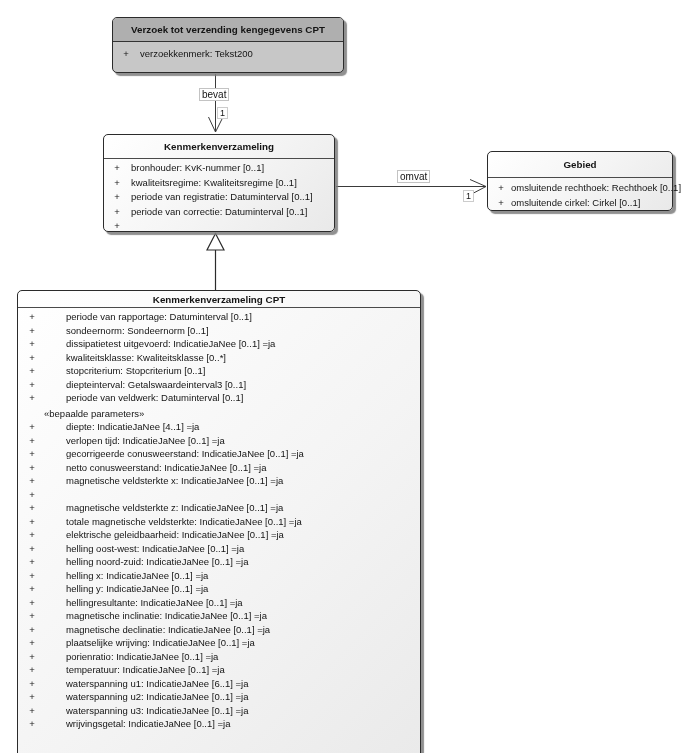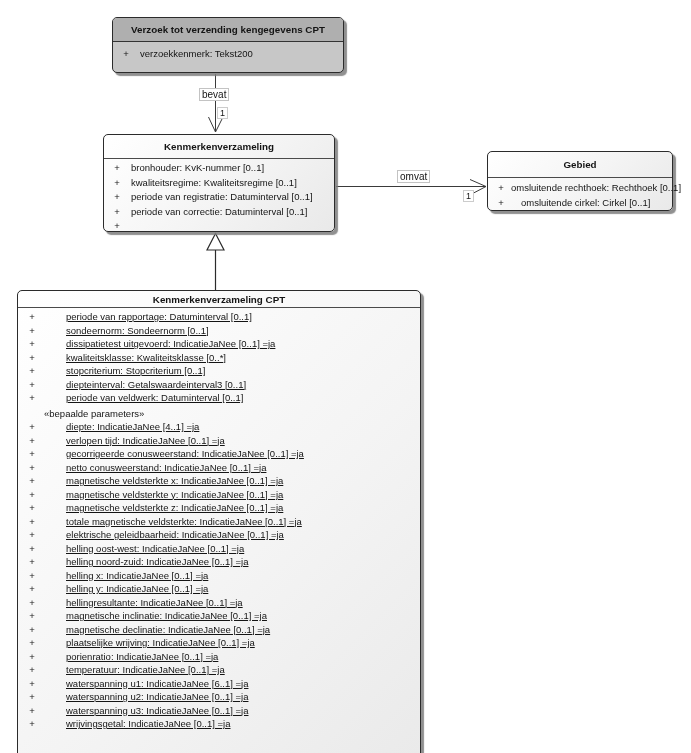--- a/index.html
+++ b/index.html
@@ -25,21 +25,21 @@
   .gray-box { background:#c7c7c7; }
   .gray-box .uml-title { background:#afafaf; border-bottom-color:#333333; }
 
   .attr-body { padding-top:2px; }
   .row { display:flex; line-height:14.5px; padding-left:7px; white-space:nowrap; }
   .vis { width:12px; text-align:center; flex:0 0 auto; }
   .txt { margin-left:8px; }
 
   
   .cpt .row { line-height:13.5px; padding-left:8px; }
-  .cpt .txt { margin-left:28px;text-decoration:underline; }
+  .cpt .txt { margin-left:28px; }
   .stereotype-row {
     line-height:13.5px; padding-left:26px; margin-top:2px; white-space:nowrap;
   }
 
   .edge-label {
     position:absolute; z-index:3; background:#ffffff;
     border:1px solid #c3c3c3; padding:0 2px; font-size:10px; line-height:11px;
   }
   .mult-label {
     position:absolute; z-index:3; background:#ffffff;
@@ -103,21 +103,21 @@
 
   <div class="uml-class" style="left:487px; top:151px; width:186px; height:60px;">
     <div class="uml-title" style="height:25px;">Gebied</div>
     <div class="attr-body">
         <div class="row" style="line-height:15px;">
         <span class="vis">+</span>
         <span class="txt" style="margin-left:4px;">omsluitende rechthoek: Rechthoek [0..1]</span>
       </div>
         <div class="row" style="line-height:15px;">
         <span class="vis">+</span>
-        <span class="txt" style="margin-left:14px;">omsluitende cirkel: Cirkel [0..1]</span>
+        <span class="txt" style="margin-left:4px;">omsluitende cirkel: Cirkel [0..1]</span>
       </div>
       </div>
   </div>
 
   <div class="uml-class cpt" style="left:17px; top:290px; width:404px; height:503px;">
     <div class="uml-title" style="height:16px;">Kenmerkenverzameling CPT</div>
     <div class="attr-body">
         <div class="row">
         <span class="vis">+</span>
         <span class="txt">periode van rapportage: Datuminterval [0..1]</span>
@@ -164,21 +164,20 @@
         <div class="row">
         <span class="vis">+</span>
         <span class="txt">netto conusweerstand: IndicatieJaNee [0..1] =ja</span>
       </div>
         <div class="row">
         <span class="vis">+</span>
         <span class="txt">magnetische veldsterkte x: IndicatieJaNee [0..1] =ja</span>
       </div>
         <div class="row">
         <span class="vis">+</span>
-        <span class="txt">magnetische veldsterkte y: IndicatieJaNee [0..1] =ja</span>
       </div>
         <div class="row">
         <span class="vis">+</span>
         <span class="txt">magnetische veldsterkte z: IndicatieJaNee [0..1] =ja</span>
       </div>
         <div class="row">
         <span class="vis">+</span>
         <span class="txt">totale magnetische veldsterkte: IndicatieJaNee [0..1] =ja</span>
       </div>
         <div class="row">

